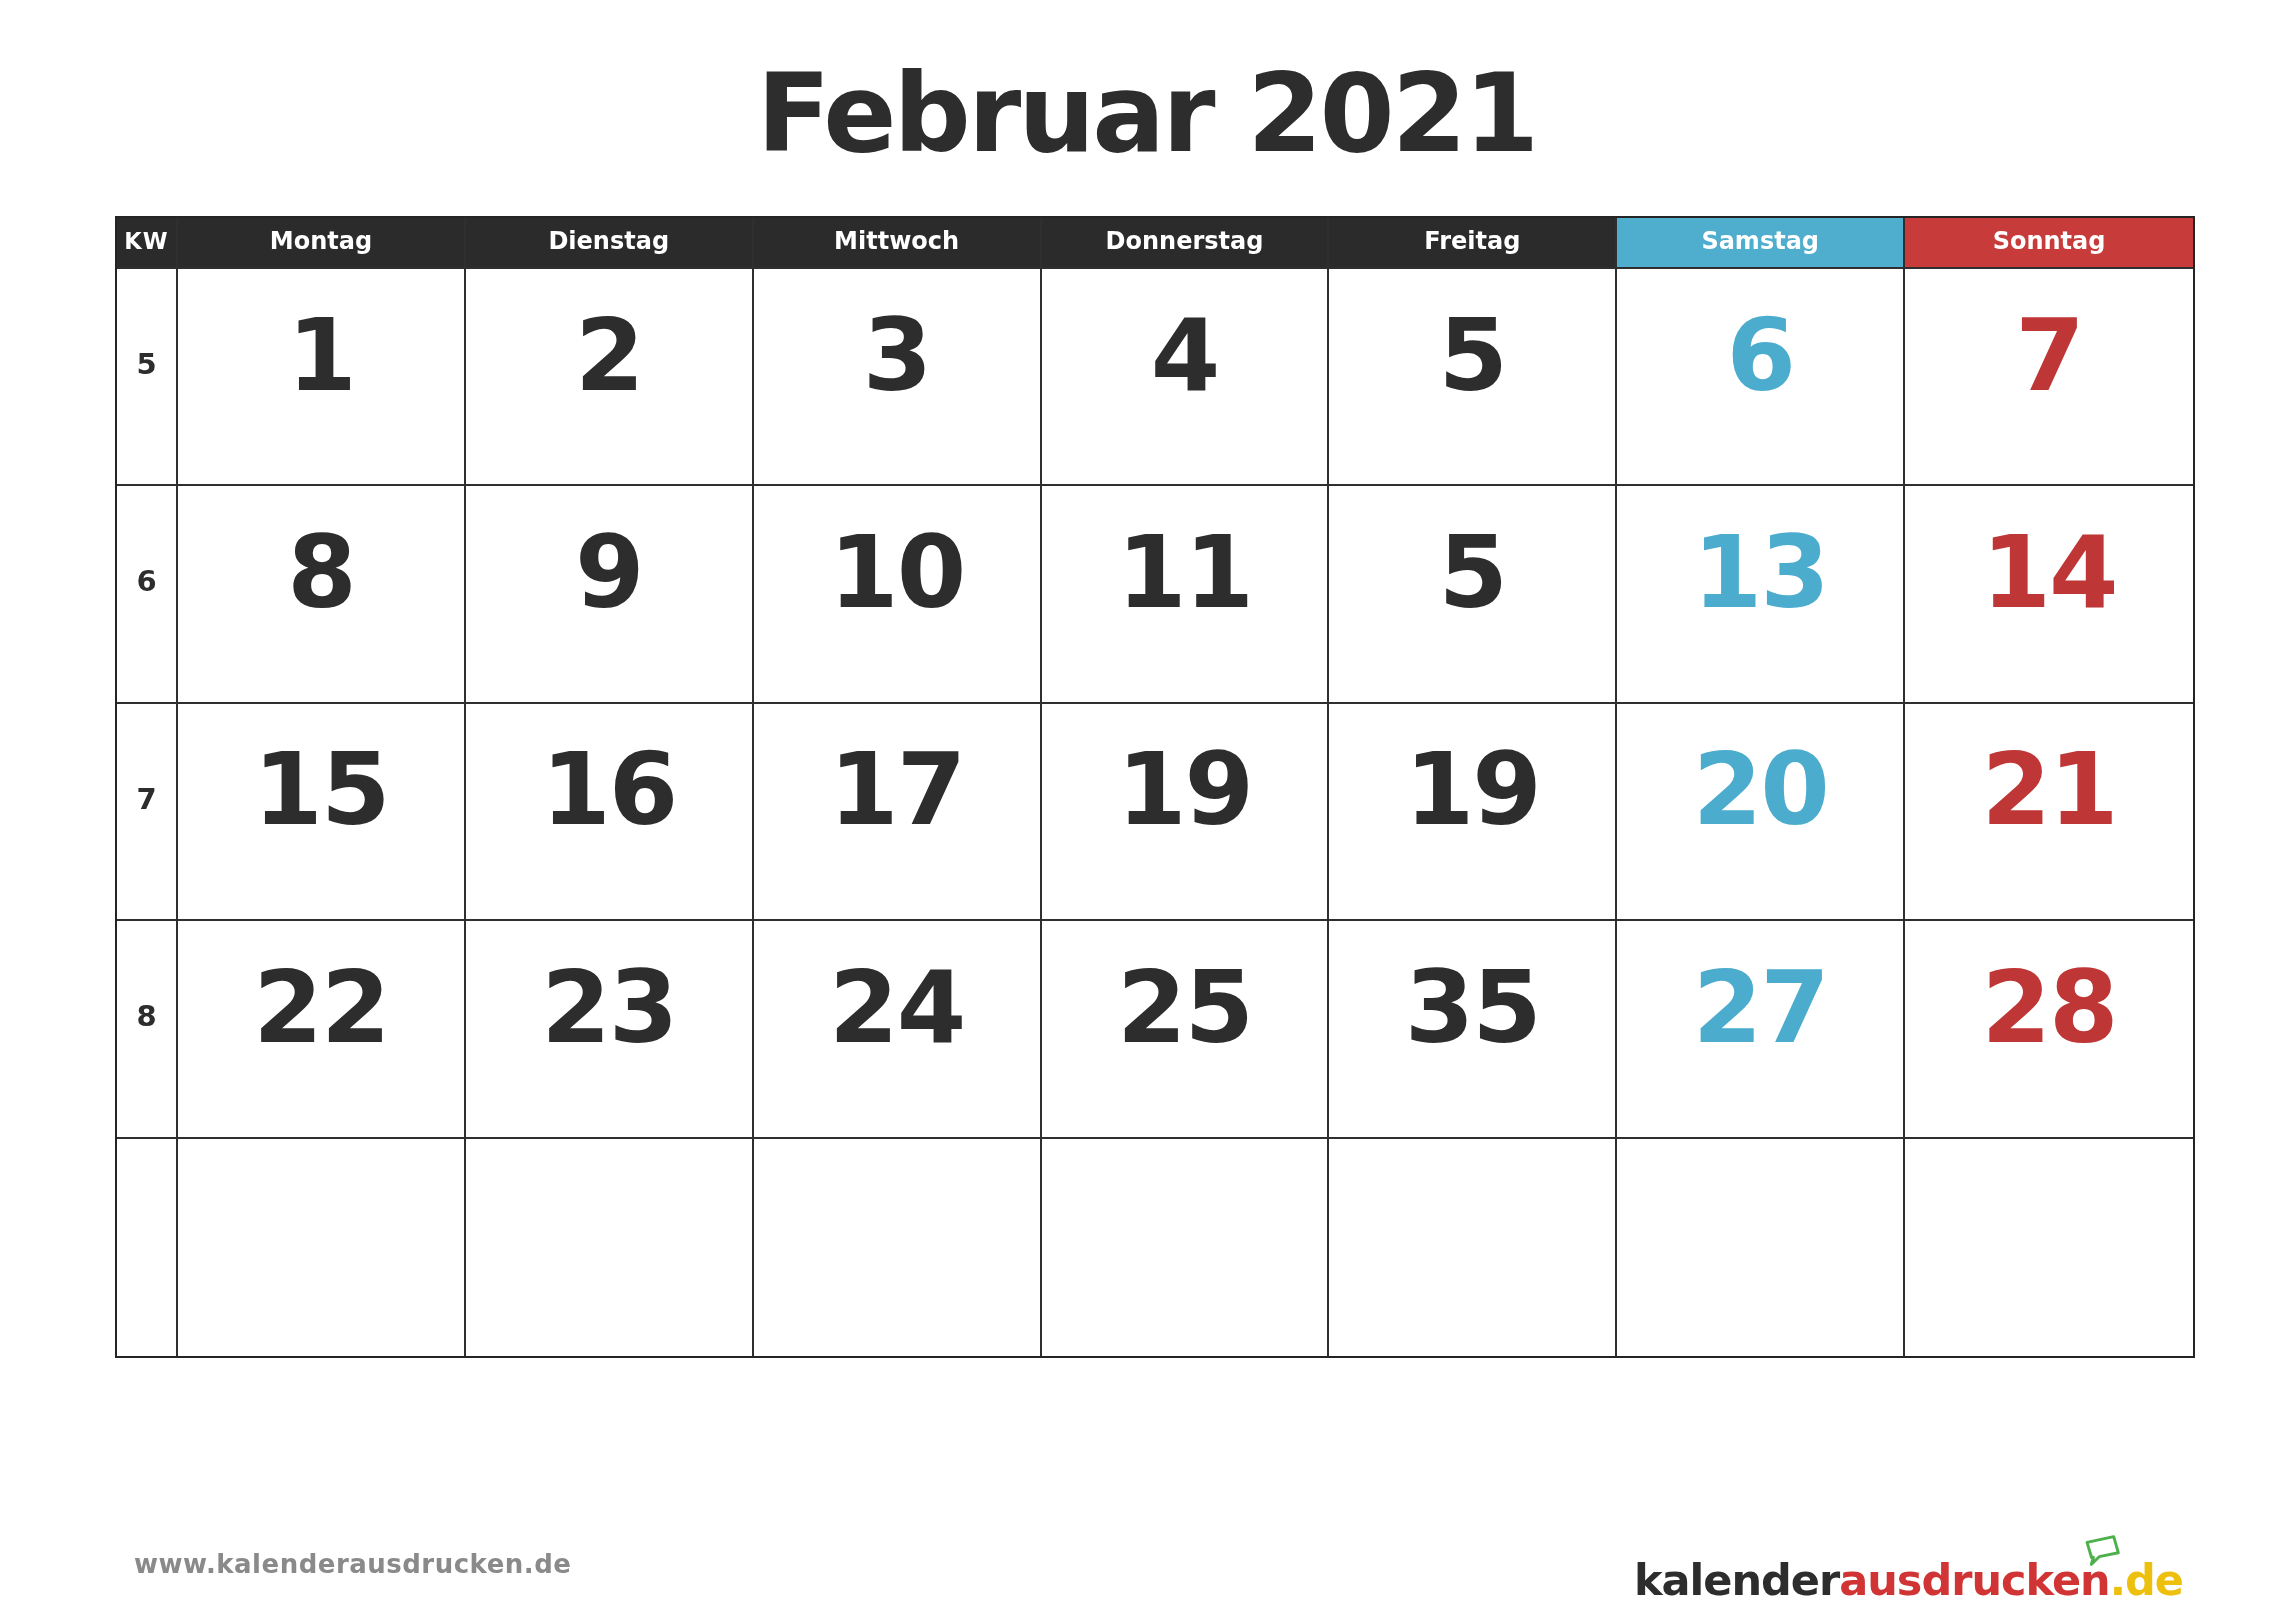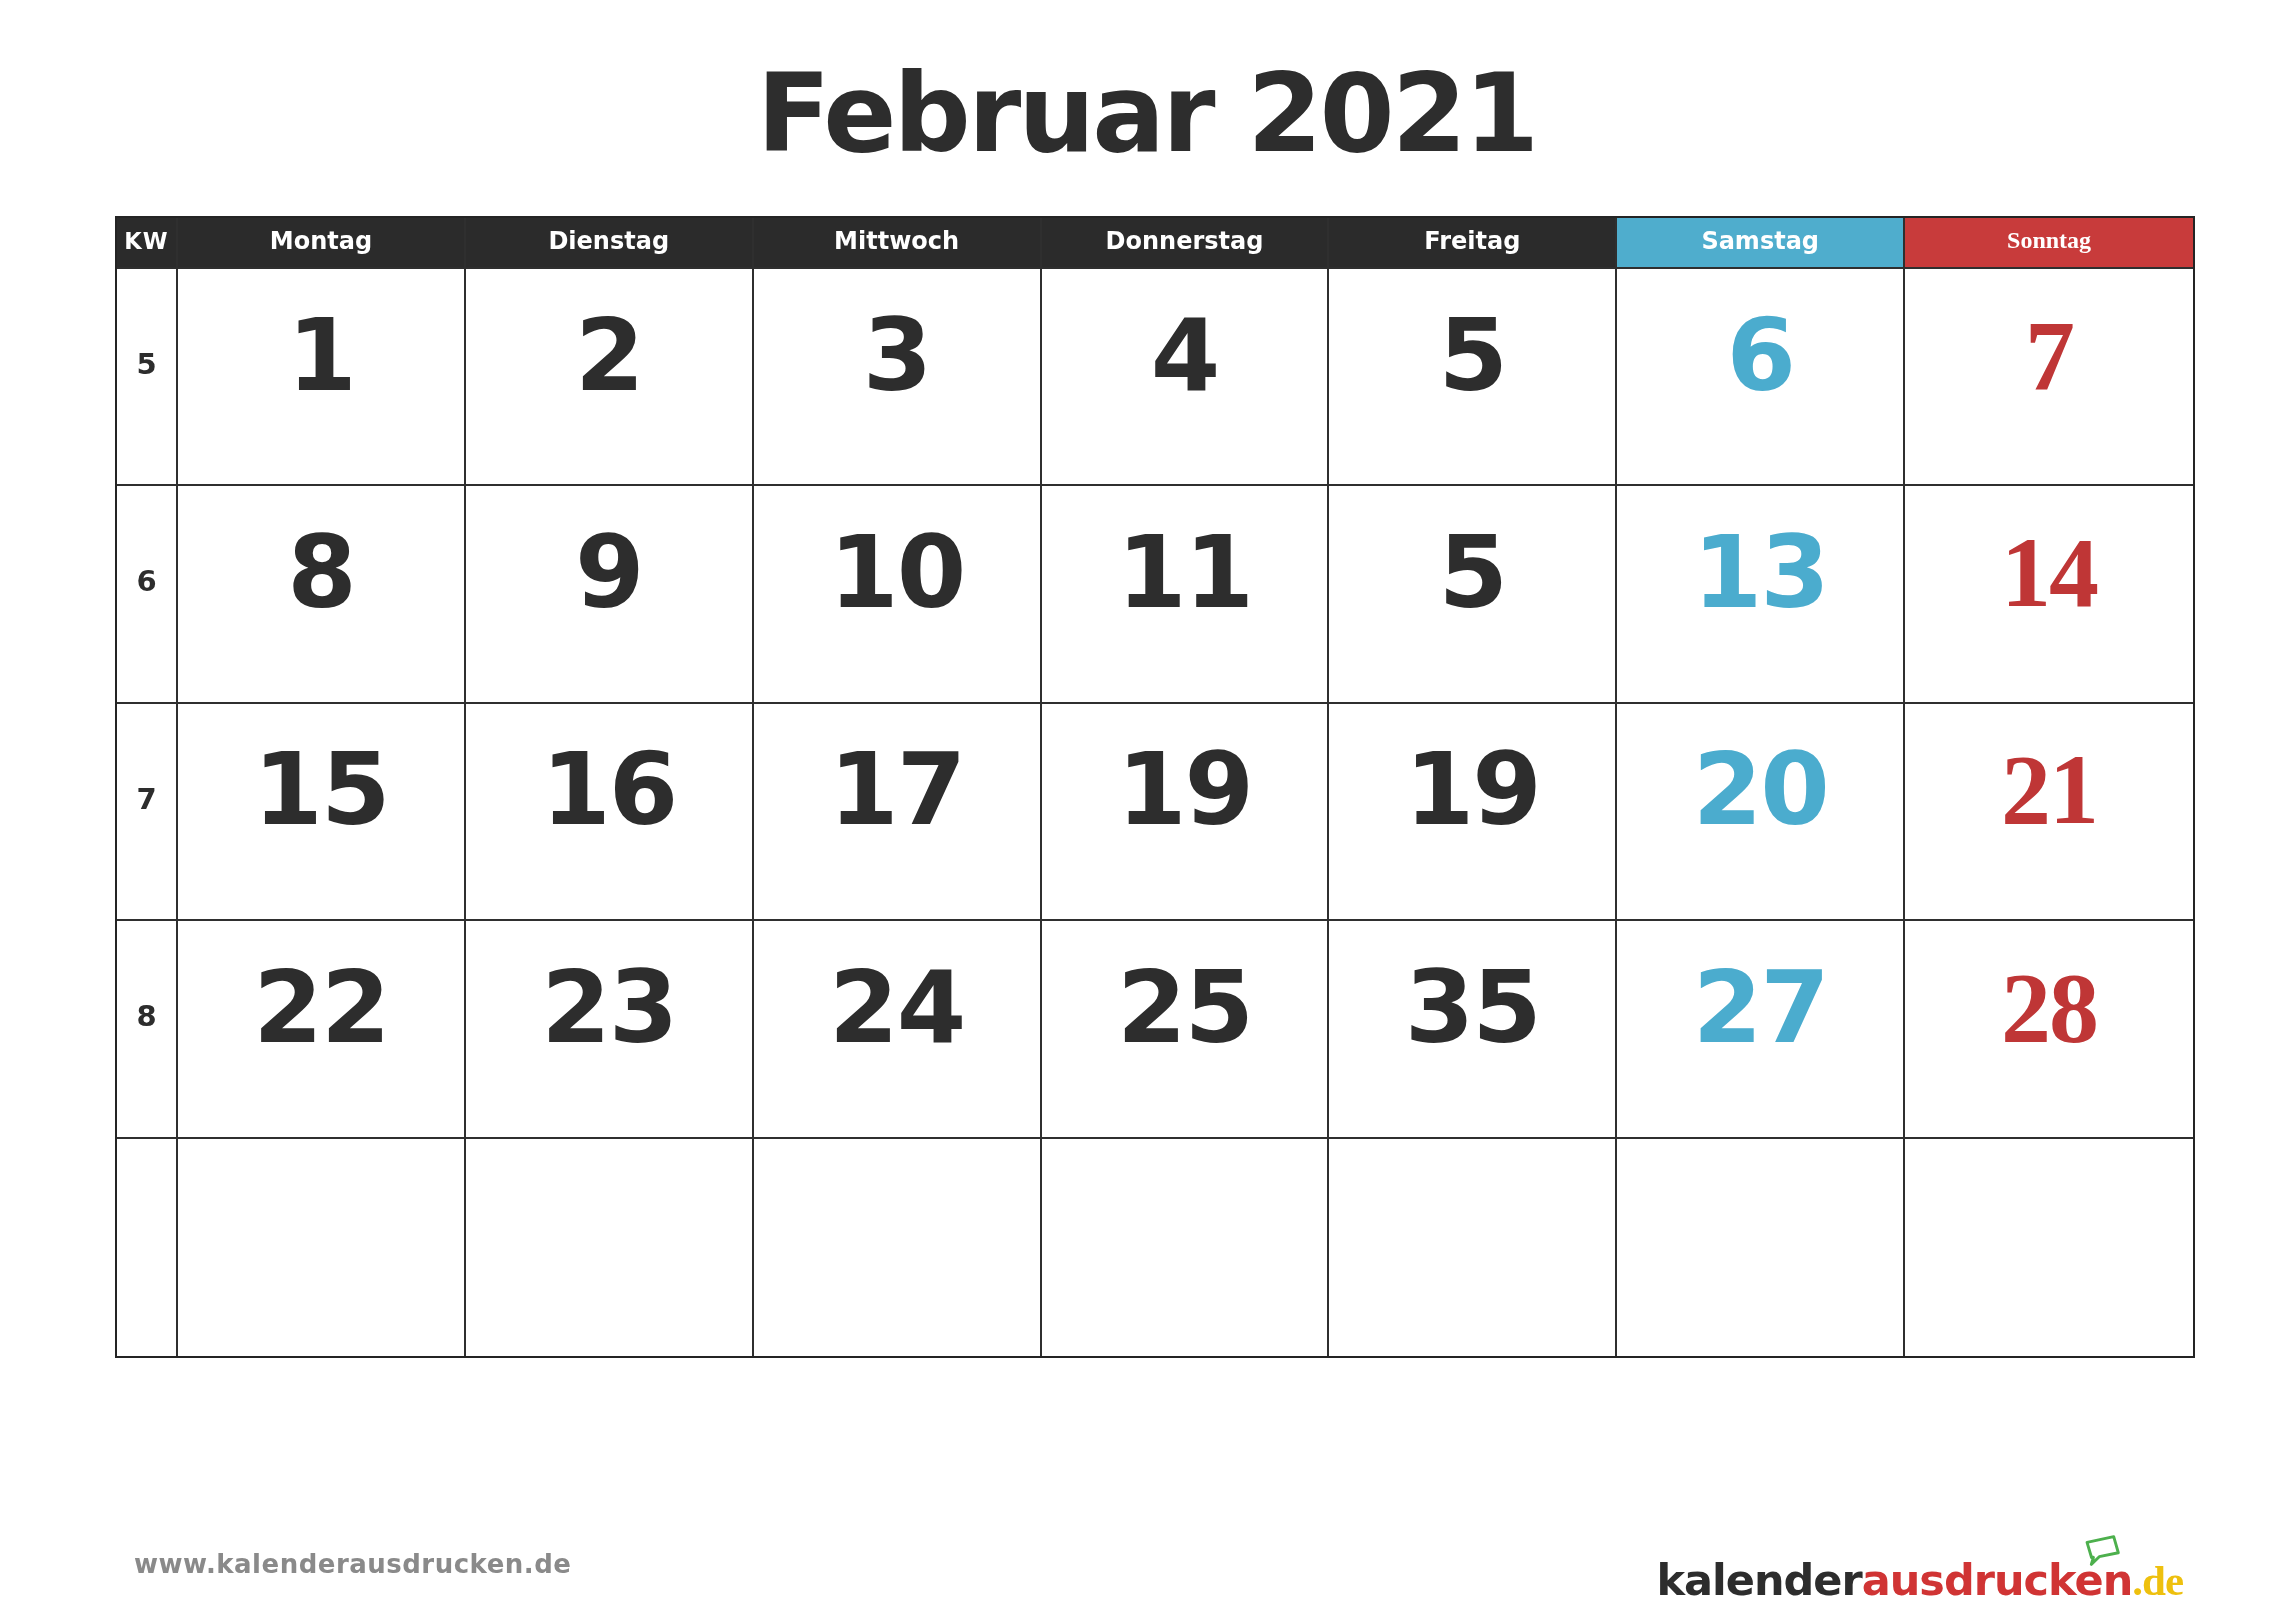--- a/index.html
+++ b/index.html
@@ -35,21 +35,21 @@
     grid-template-rows:51px repeat(5,1fr);
     border:2.9px solid #242424;
     background:#ffffff;
   }
   .cell{
     border-right:2px solid var(--grid-line);
     border-bottom:2px solid var(--grid-line);
     display:flex;align-items:center;justify-content:center;
     overflow:hidden;
   }
-  .cell:nth-child(8n){border-right:none;font-family:Liberation Serif, serif;}
+  .cell:nth-child(8n){border-right:none;}
   .cell:nth-last-child(-n+8){border-bottom:none;}
   .head{
     background:var(--header-bg);
     color:#ffffff;font-weight:bold;font-size:24px;
     padding-bottom:3.9px;
   }
   .head.kw-head{font-size:22.5px;letter-spacing:1px;}
   .head.h-sat{background:var(--saturday);}
   .head.h-sun{background:var(--sunday);}
   .kw-cell{
@@ -68,21 +68,21 @@
     letter-spacing:0.5px;
     margin-left:19px;
   }
   .brand-logo{
     position:absolute;right:110px;top:1555px;
     font-size:43px;font-weight:bold;letter-spacing:-1px;
     white-space:nowrap;
   }
   .brand-logo .lk{color:var(--logo-black);}
   .brand-logo .la{color:var(--logo-red);}
-  .brand-logo .ld{color:var(--logo-yellow);font-family:Liberation Serif, serif;}
+  .brand-logo .ld{color:var(--logo-yellow);}
   .logo-icon{
     position:absolute;right:61px;top:-19.6px;width:39px;height:31px;
     transform:rotate(-6deg);
   }
 </style>
 </head>
 <body>
 
 <div class="page-title">Februar 2021</div>
 

